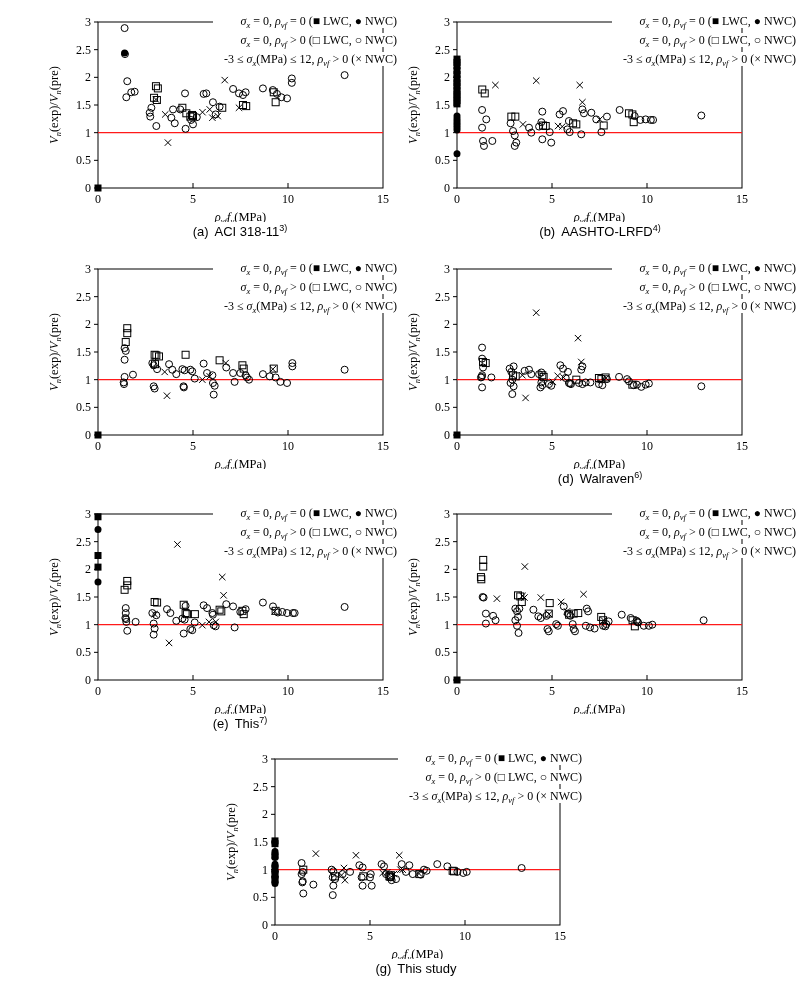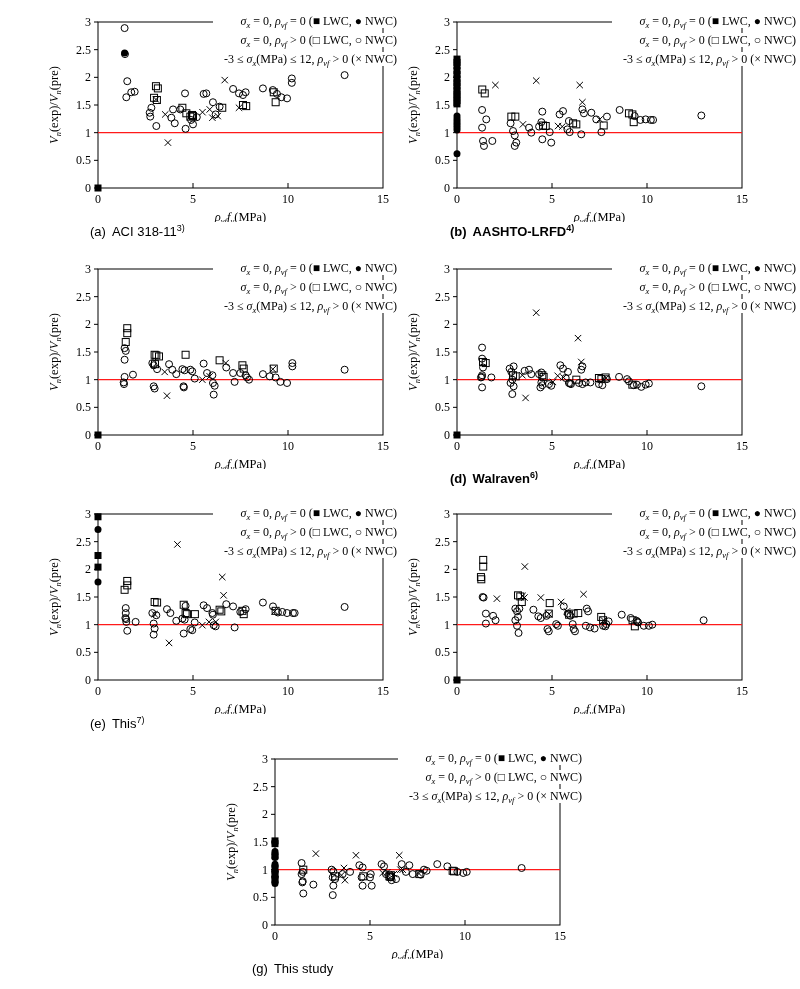--- a/index.html
+++ b/index.html
@@ -1,24 +1,24 @@
 <!DOCTYPE html>
 <html><head>
 <meta charset="utf-8">
 <style>
   html,body{margin:0;padding:0;background:#ffffff;}
   #fig{position:relative;width:800px;height:989px;background:#ffffff;overflow:hidden;}
   .cell{position:absolute;width:400px;height:247px;}
   .tick{font-family:"Liberation Serif","DejaVu Serif",serif;fill:#000000;}
   svg{display:block;}
-  .caption{position:absolute;top:223px;width:300px;
+  .caption{position:absolute;top:223px;width:300px;text-align:center;
            font-family:"Liberation Sans","DejaVu Sans",sans-serif;font-size:13px;color:#000;}
   .caption sup{font-size:9px;}
   .caption .cl{margin-right:6px;}
-  .cap-c1{left:90px;} .cap-c2{left:50px;font-weight:bold;} .cap-cg{left:52px;}
+  .cap-c1{left:90px;} .cap-c2{left:50px;} .cap-cg{left:66px;}
 </style>
 </head>
 <body>
 
 <div id="fig">
   <div class="cell" style="left:0px;top:0px">
     <div>
         <svg width="400" height="222">
           <rect x="98" y="22" width="285" height="166" fill="none" stroke="#000" stroke-width="1"></rect>
           <g>

